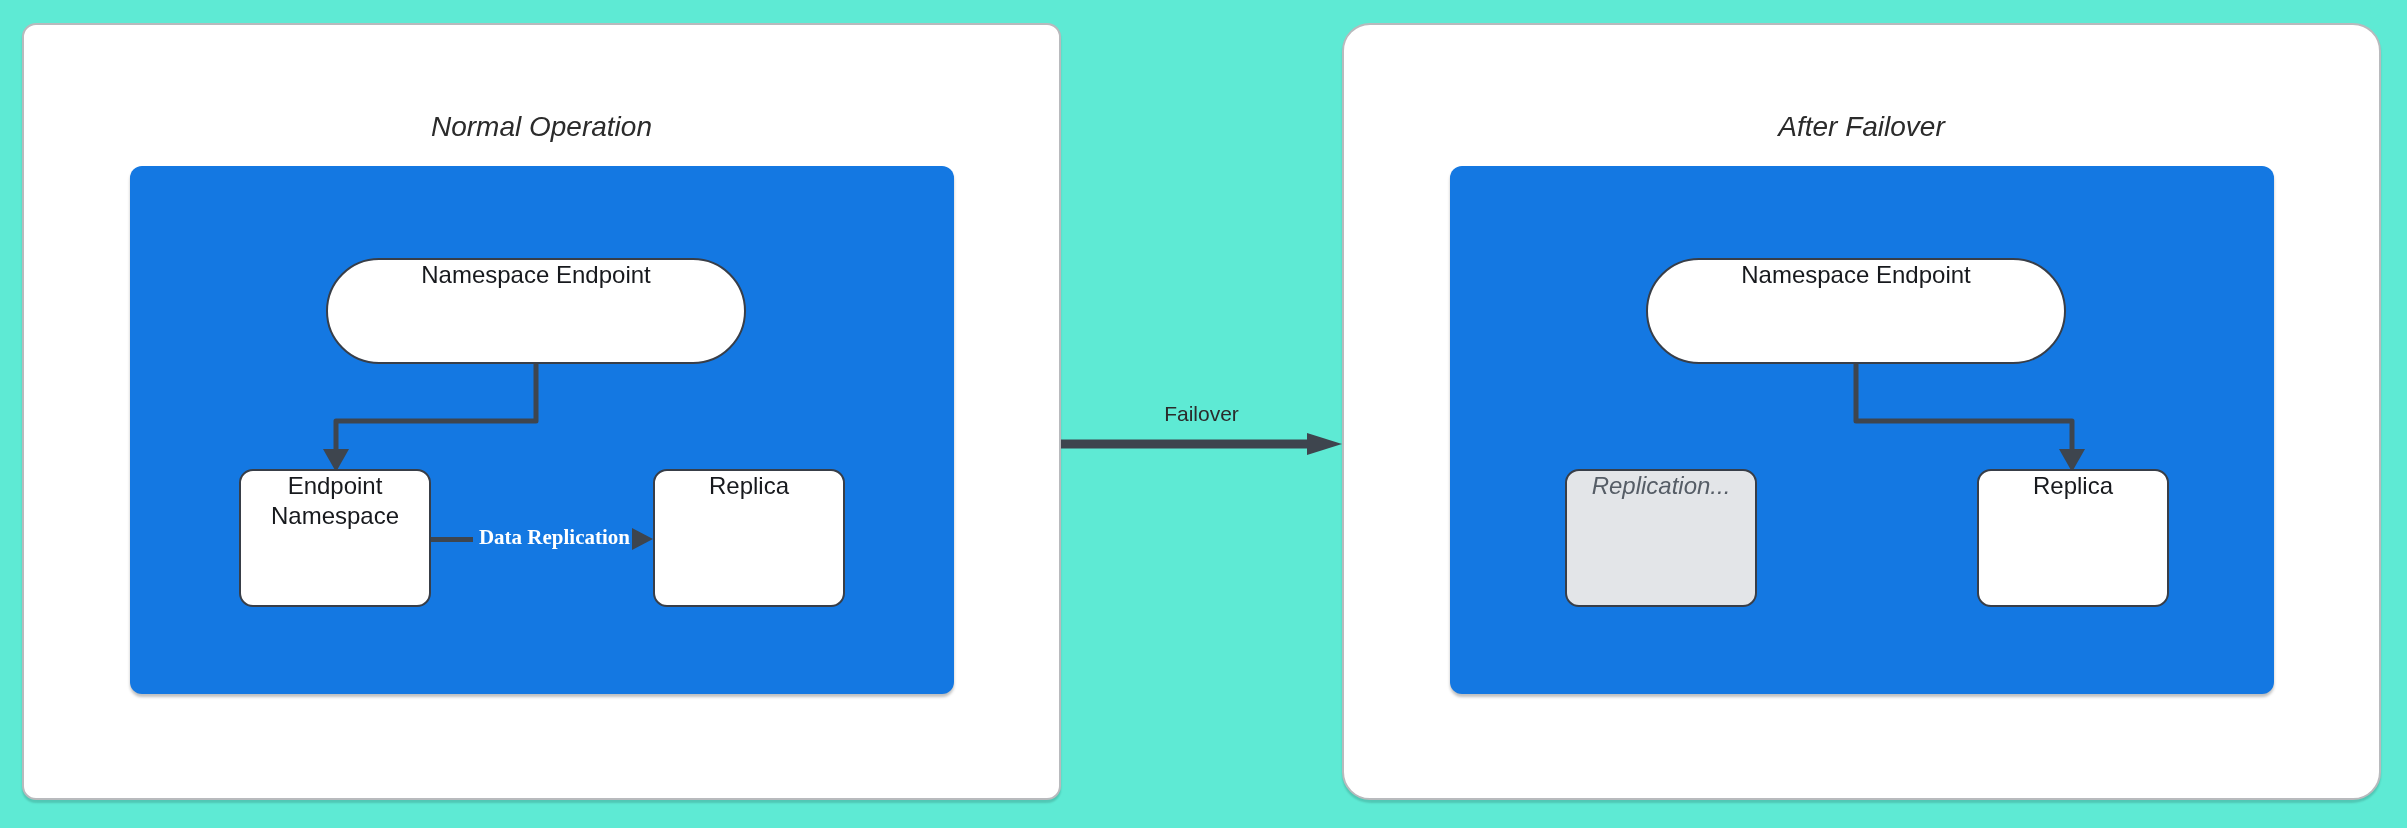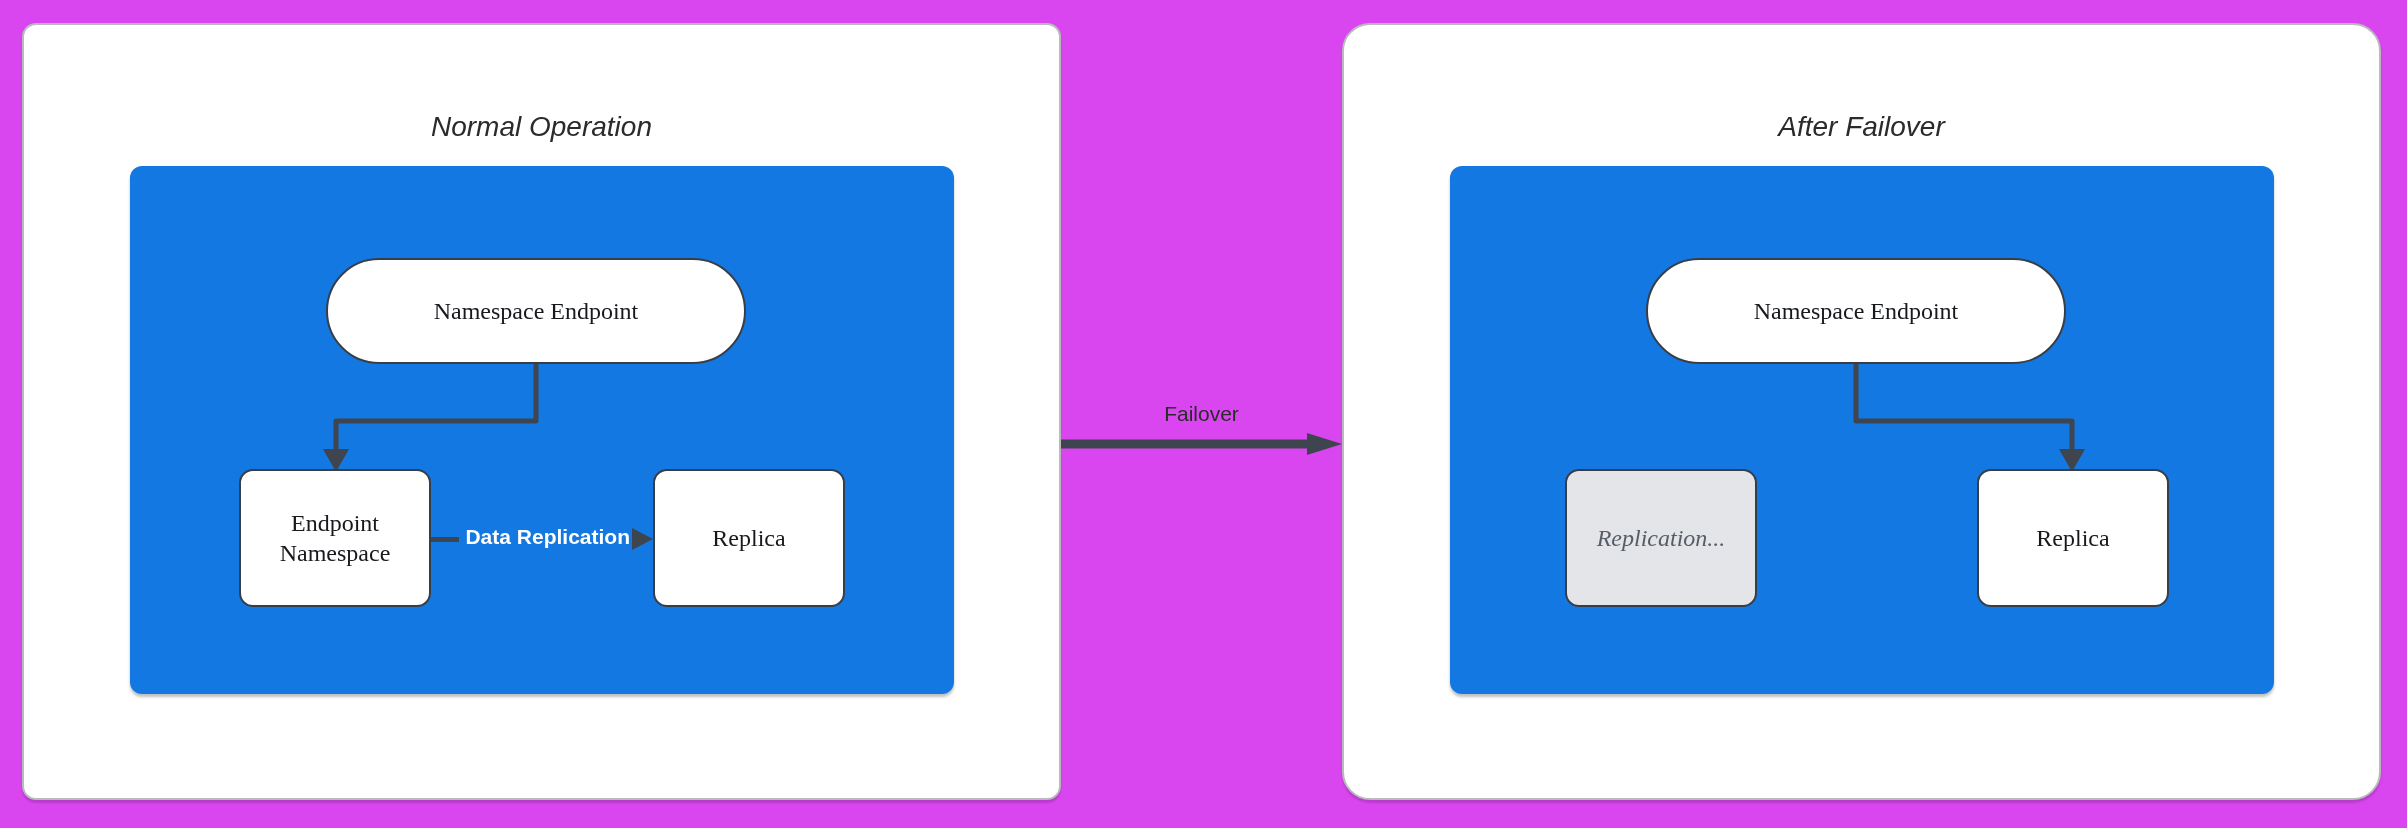--- a/index.html
+++ b/index.html
@@ -1,20 +1,20 @@
 <!DOCTYPE html>
 <html style="--cluster_blue: #1478E2; --connector_dark: #3E454E; --node_border: #383E48; --panel_border: #B8BABD; --recovering_fill: #E3E5E8; --recovering_text: #565D66; --node_text: #17191D; --title_text: #2B2B2B; --edge_label_text: #FFFFFF;"><head>
 <meta charset="utf-8">
 <style>
   html, body { margin: 0; padding: 0; background: #ffffff; }
   .stage {
     position: relative;
     width: 2407px;
     height: 828px;
-    background: #d946ef;
+    background: #5eead4;
     font-family: "Liberation Sans", sans-serif;
     overflow: hidden;
   }
   .panel {
     position: absolute;
     top: 23px;
     width: 1039px;
     height: 777px;
     background: #ffffff;
     border: 2px solid var(--panel_border);
@@ -56,27 +56,26 @@
     fill: none;
     stroke-linejoin: round;
   }
   .connector polygon { fill: var(--connector_dark); }
   .node {
     position: absolute;
     background: #ffffff;
     border: 2.5px solid var(--node_border);
     box-sizing: border-box;
     display: flex;
-    align-items: center;
+    align-items: flex-start;
     justify-content: center;
     text-align: center;
     font-size: 24px;
     line-height: 1.25;
     color: var(--node_text);
-    font-family: Liberation Serif, serif;
   }
   .pill {
     left: 196px;
     top: 92px;
     width: 420px;
     height: 106px;
     border-radius: 53px;
   }
   .rect {
     top: 303px;
@@ -107,20 +106,21 @@
     height: 5px;
     background: var(--connector_dark);
   }
   .edge .edge-label {
     flex: 0 0 auto;
     margin: 0 2px 4px 6px;
     font-size: 21px;
     font-weight: bold;
     color: var(--edge_label_text);
     white-space: nowrap;
+    font-family: Liberation Serif, serif;
   }
   .edge .edge-head {
     flex: 0 0 auto;
     width: 0; height: 0;
     border-top: 11px solid transparent;
     border-bottom: 11px solid transparent;
     border-left: 21px solid var(--connector_dark);
   }
   .failover {
     position: absolute;

